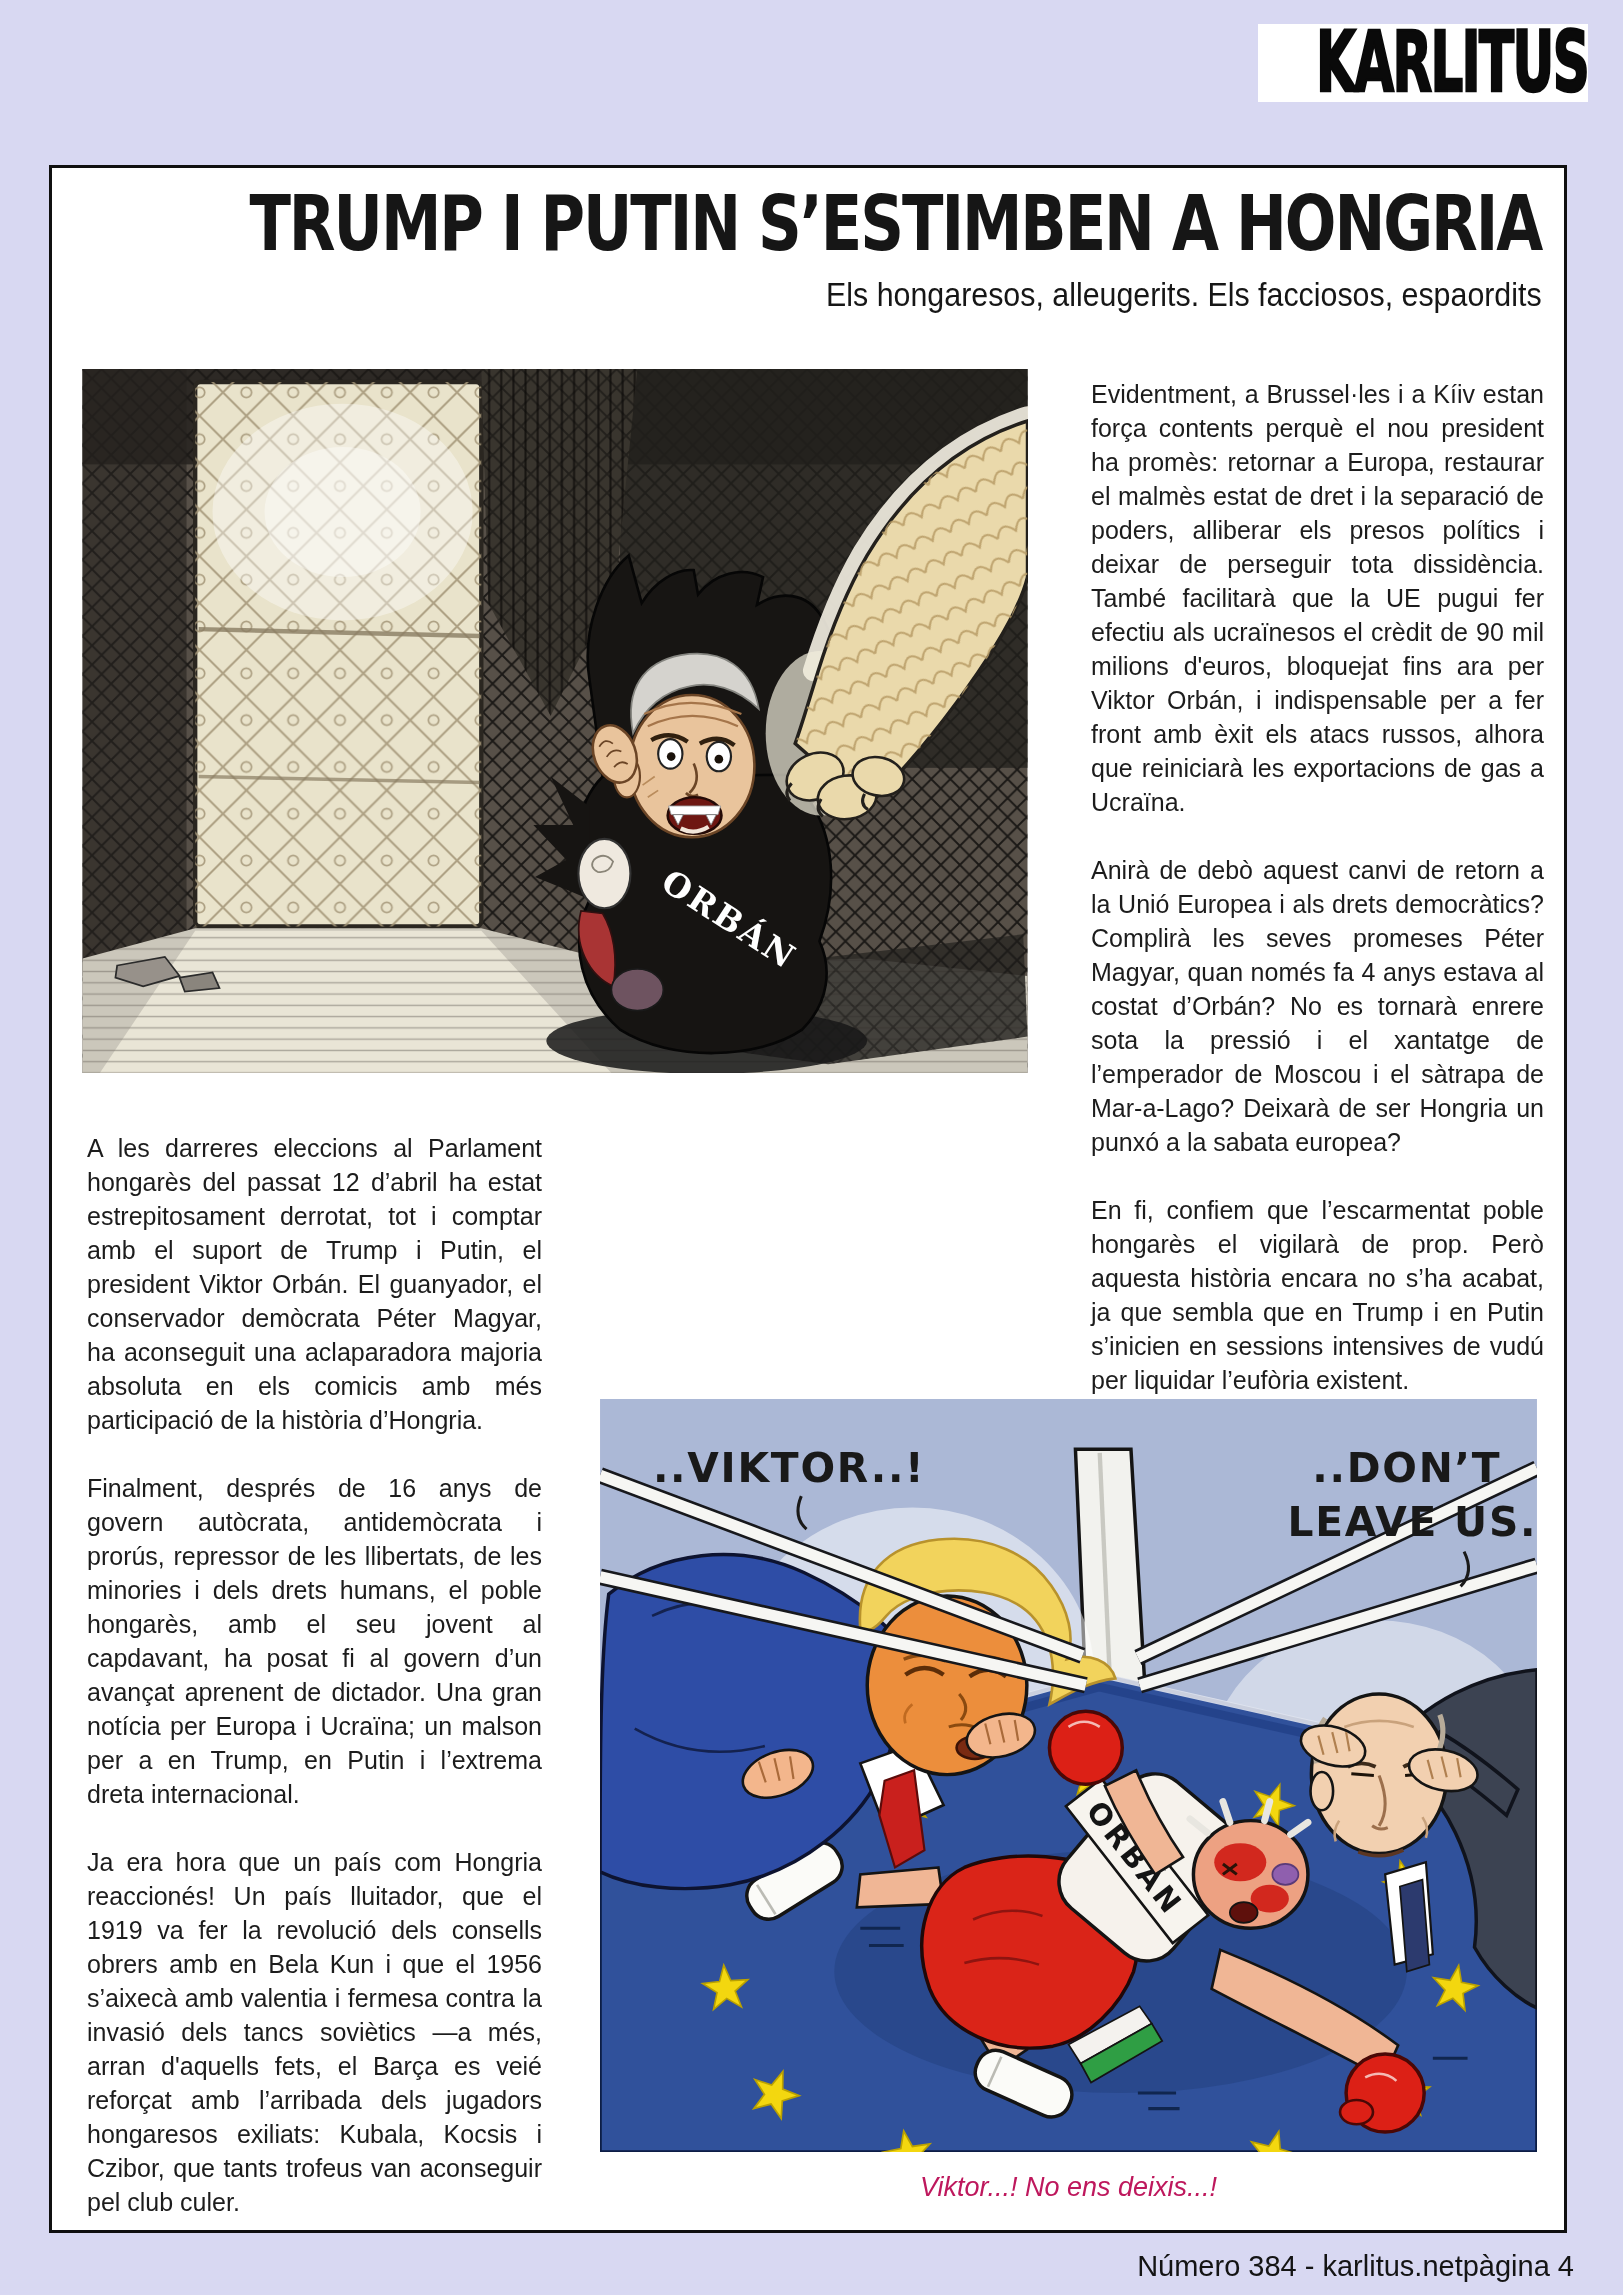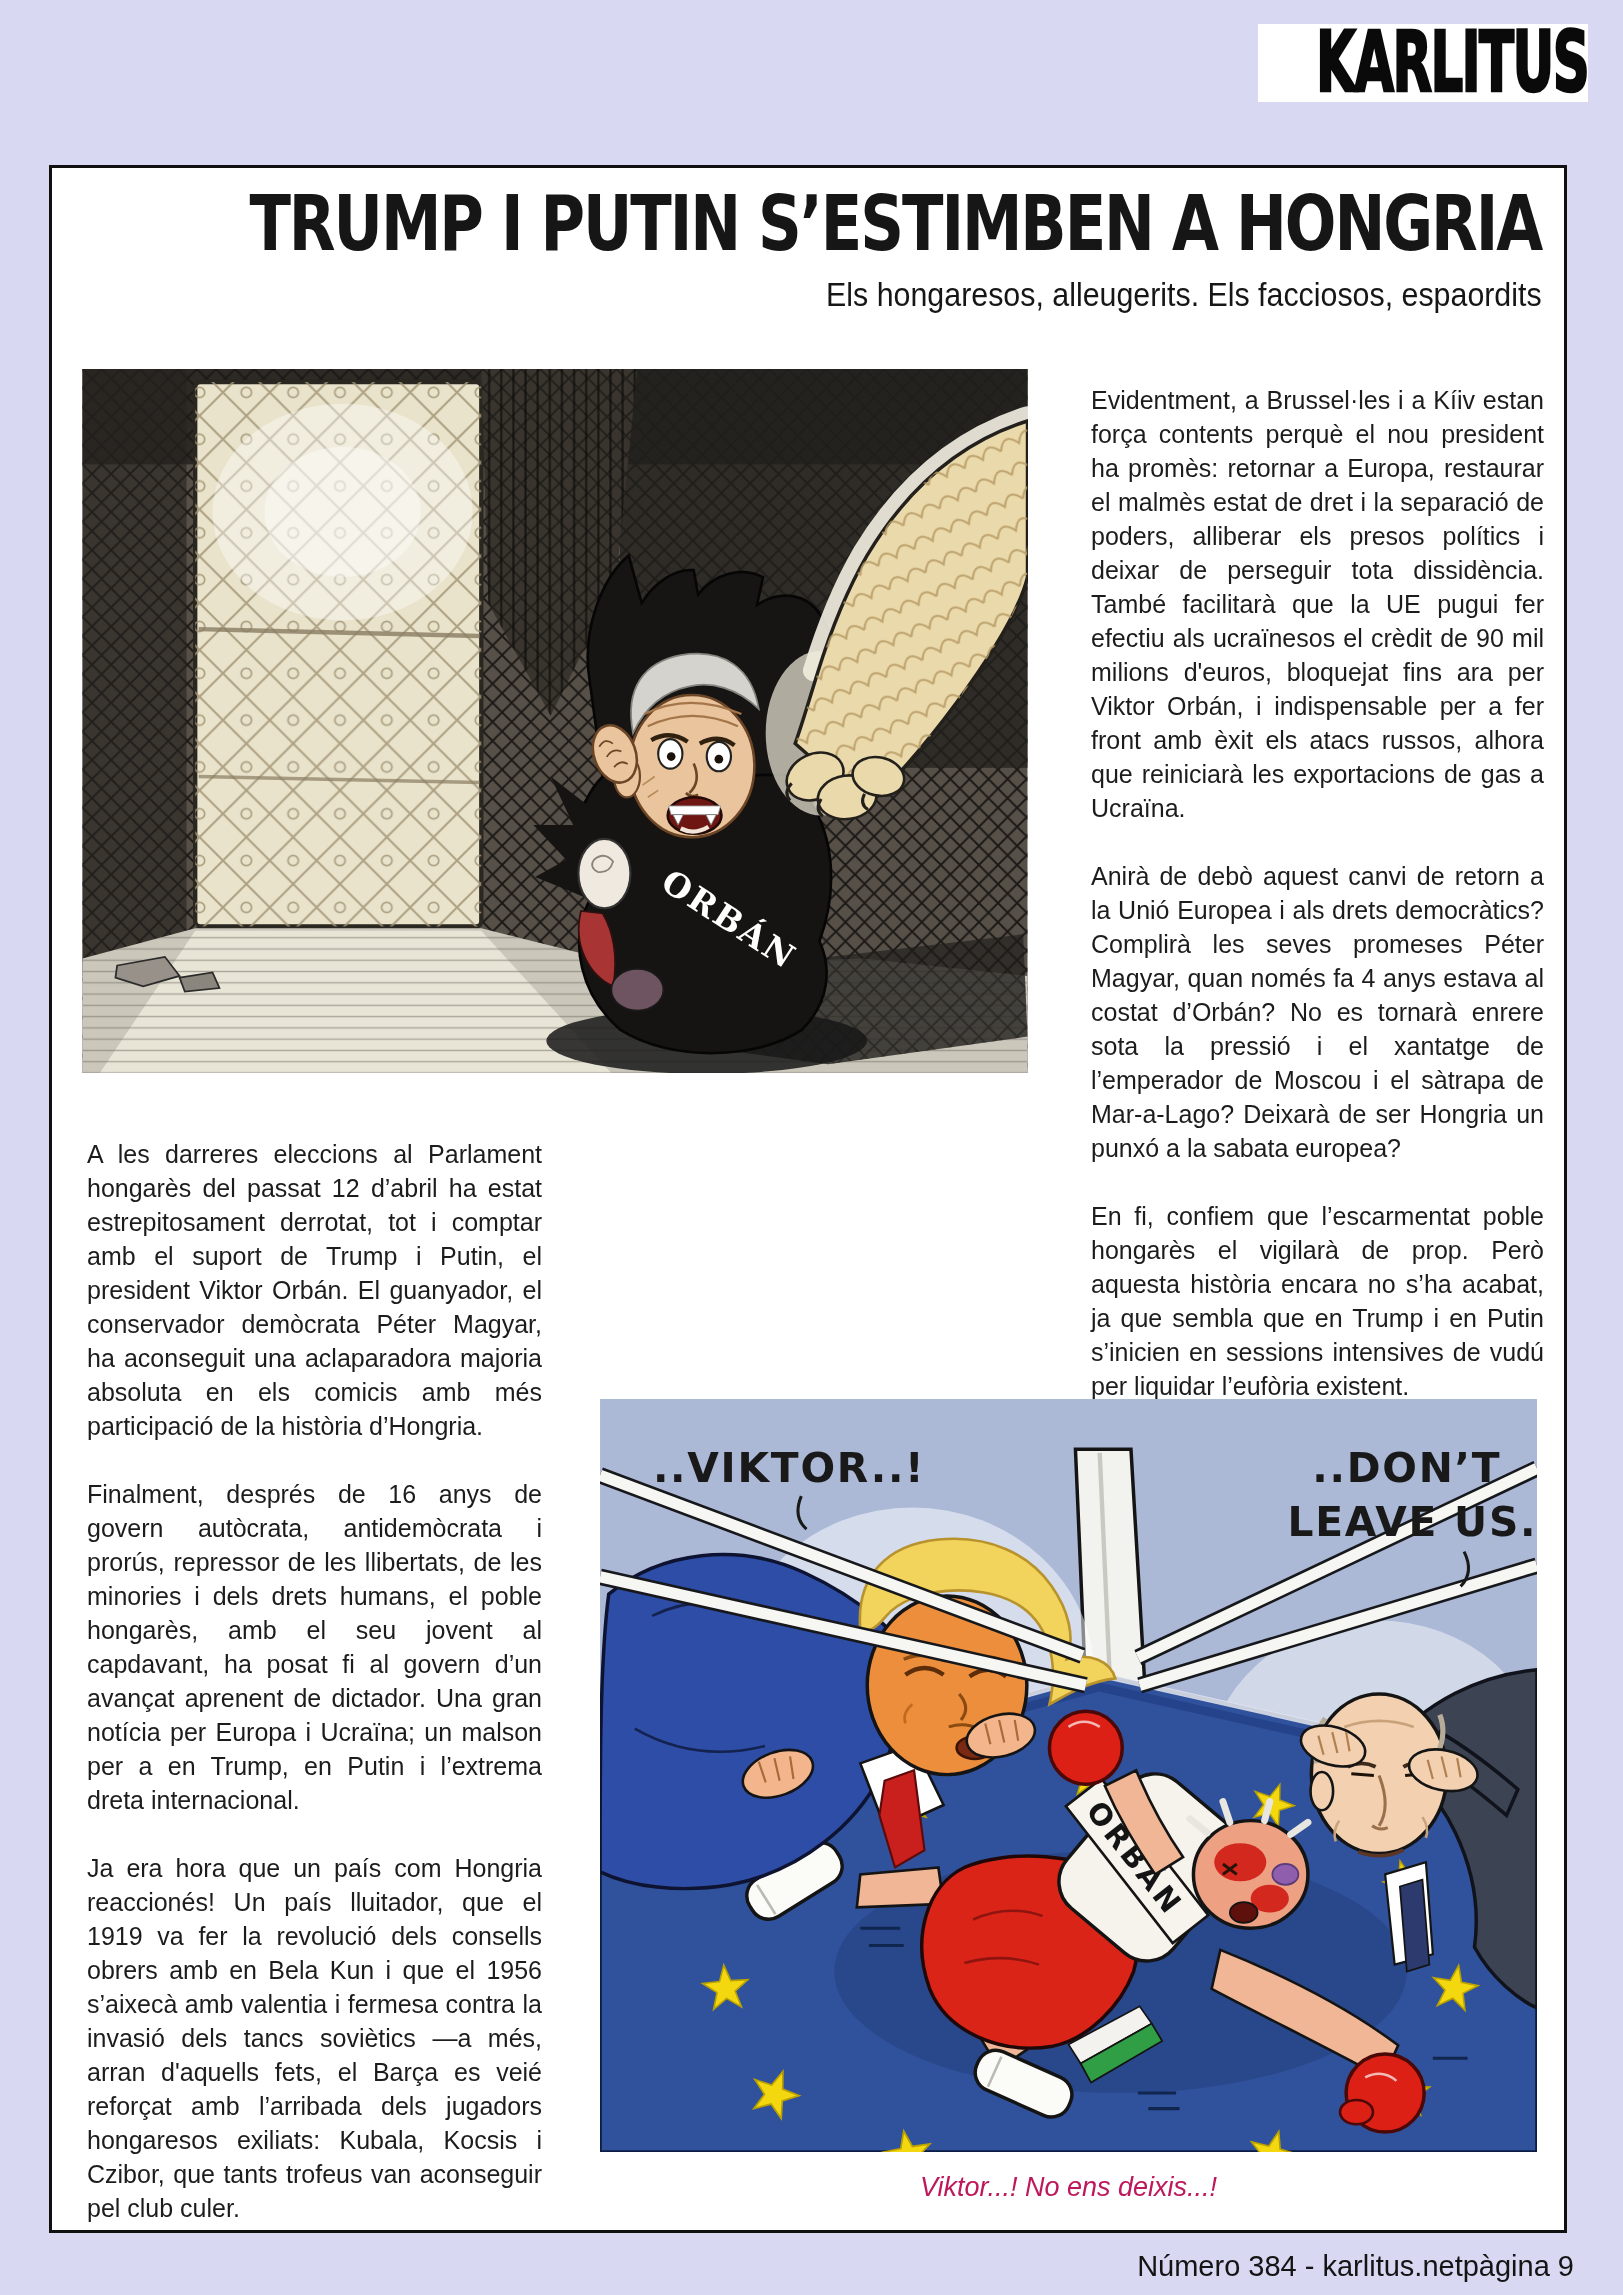--- a/index.html
+++ b/index.html
@@ -13,21 +13,21 @@
   .content-box{position:absolute;left:49px;top:165px;width:1518px;height:2068px;background:#ffffff;
                border:3.5px solid #101010;box-sizing:border-box;}
   .title{position:absolute;left:49px;top:182px;width:1525px;text-align:center;
          font-family:"DejaVu Sans",sans-serif;font-weight:700;font-size:76px;line-height:83px;color:#161616;padding-left:39px;}
   .title .squeeze{display:inline-block;transform:scaleX(0.80);transform-origin:50% 50%;
          letter-spacing:-2.6px;white-space:nowrap;}
   .subtitle{position:absolute;left:48px;top:276px;width:1525px;text-align:right;
             font-weight:400;font-size:33px;color:#161616;}
   .subtitle .squeeze{display:inline-block;transform:scaleX(0.92);transform-origin:50% 50%;white-space:nowrap;}
   .col{position:absolute;font-size:25px;line-height:34px;text-align:justify;color:#1c1c1c;}
-  .col p{margin:12px 0 34px 0;}
+  .col p{margin:6px 0 34px 0;}
   .left-col{left:87px;top:1125px;width:455px;}
   .right-col{left:1091px;top:371px;width:453px;}
   .cartoon1{position:absolute;left:82px;top:369px;width:946px;height:704px;}
   .cartoon2{position:absolute;left:600px;top:1399px;width:937px;height:753px;}
   .caption{position:absolute;left:600px;top:2172px;width:937px;text-align:center;
            font-style:italic;font-size:27px;color:#be185d;}
   .footer{position:absolute;left:49px;top:2250px;width:1525px;text-align:right;font-size:29px;color:#141414;}
   .footer .issue{}
   svg text{user-select:none;}
 </style>
@@ -330,17 +330,17 @@
       <path d="M232,112 q-10,24 6,38" fill="none" stroke="#191919" stroke-width="3.5"></path>
       <text x="930" y="96" text-anchor="middle" font-size="47" letter-spacing="2">..DON’T</text>
       <text x="958" y="158" text-anchor="middle" font-size="47" letter-spacing="2">LEAVE US..!</text>
       <path d="M996,176 q12,24 -4,40" fill="none" stroke="#191919" stroke-width="3.5"></path>
     </g>
   </svg>
 
   <div class="caption">Viktor...! No ens deixis...!</div>
 
   <div class="footer">
-    <span class="issue">Número 384 - karlitus.net</span><span>pàgina 9</span>
+    <span class="issue">Número 384 - karlitus.net</span><span>pàgina 4</span>
   </div>
 
 </div>
 
 
 </body></html>

